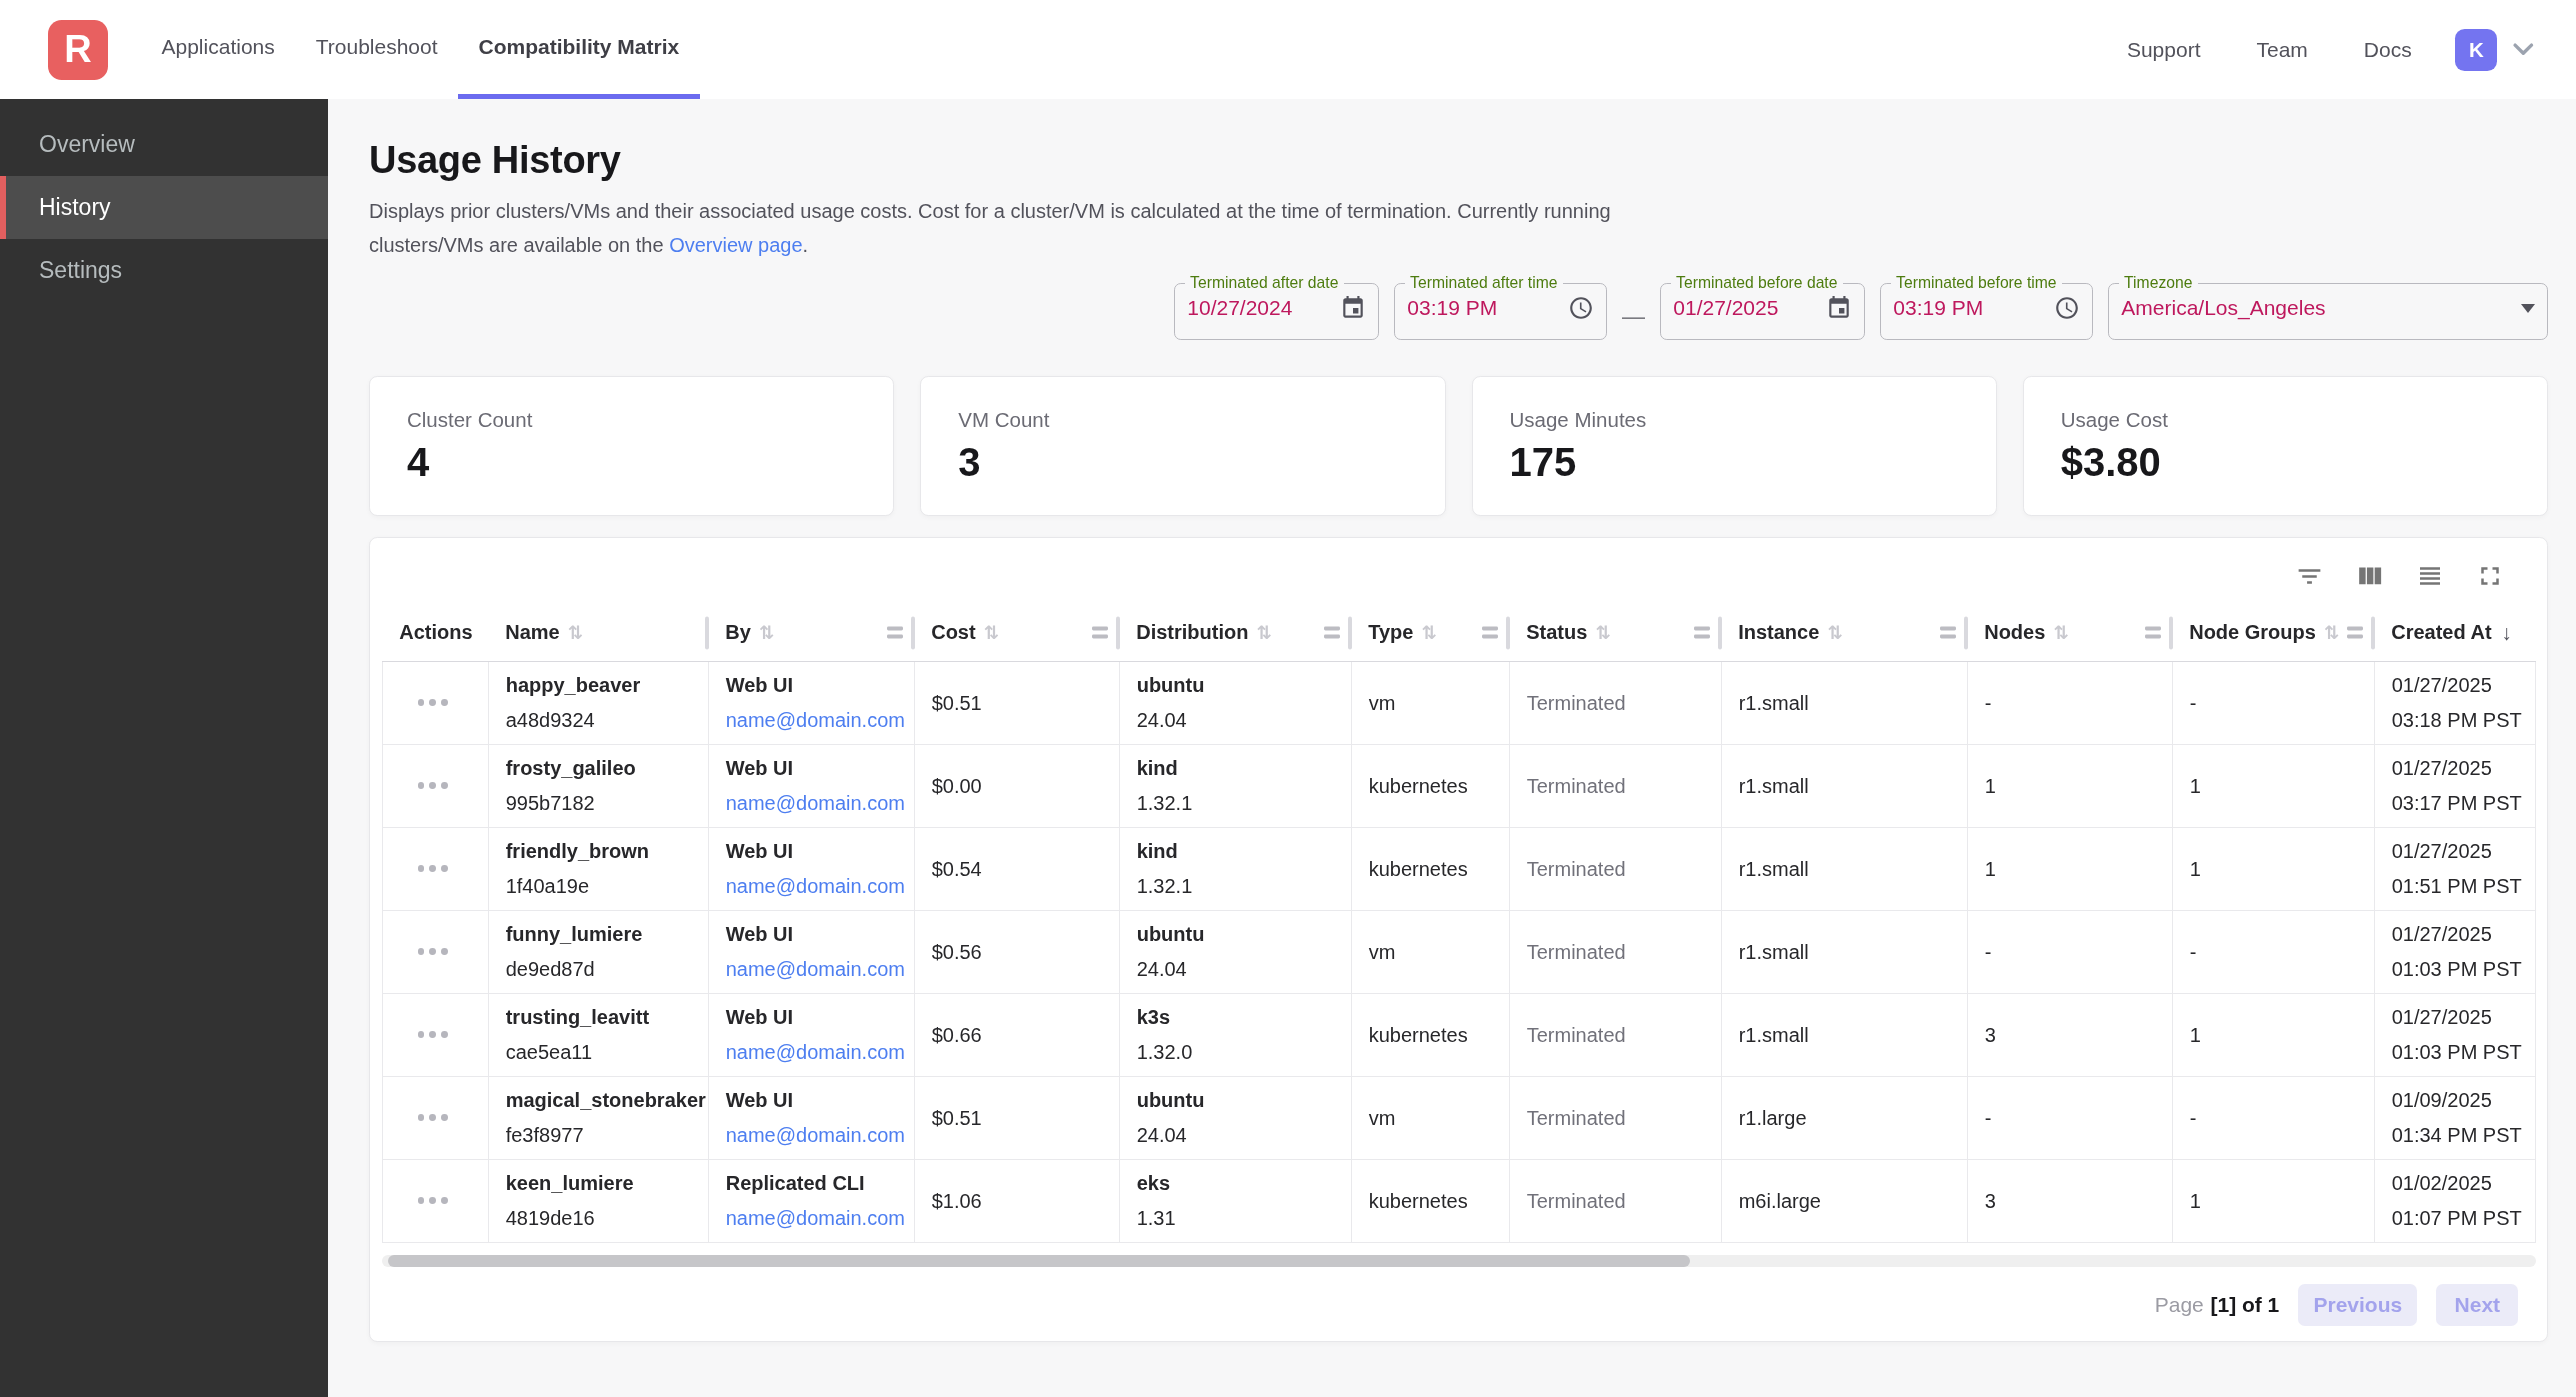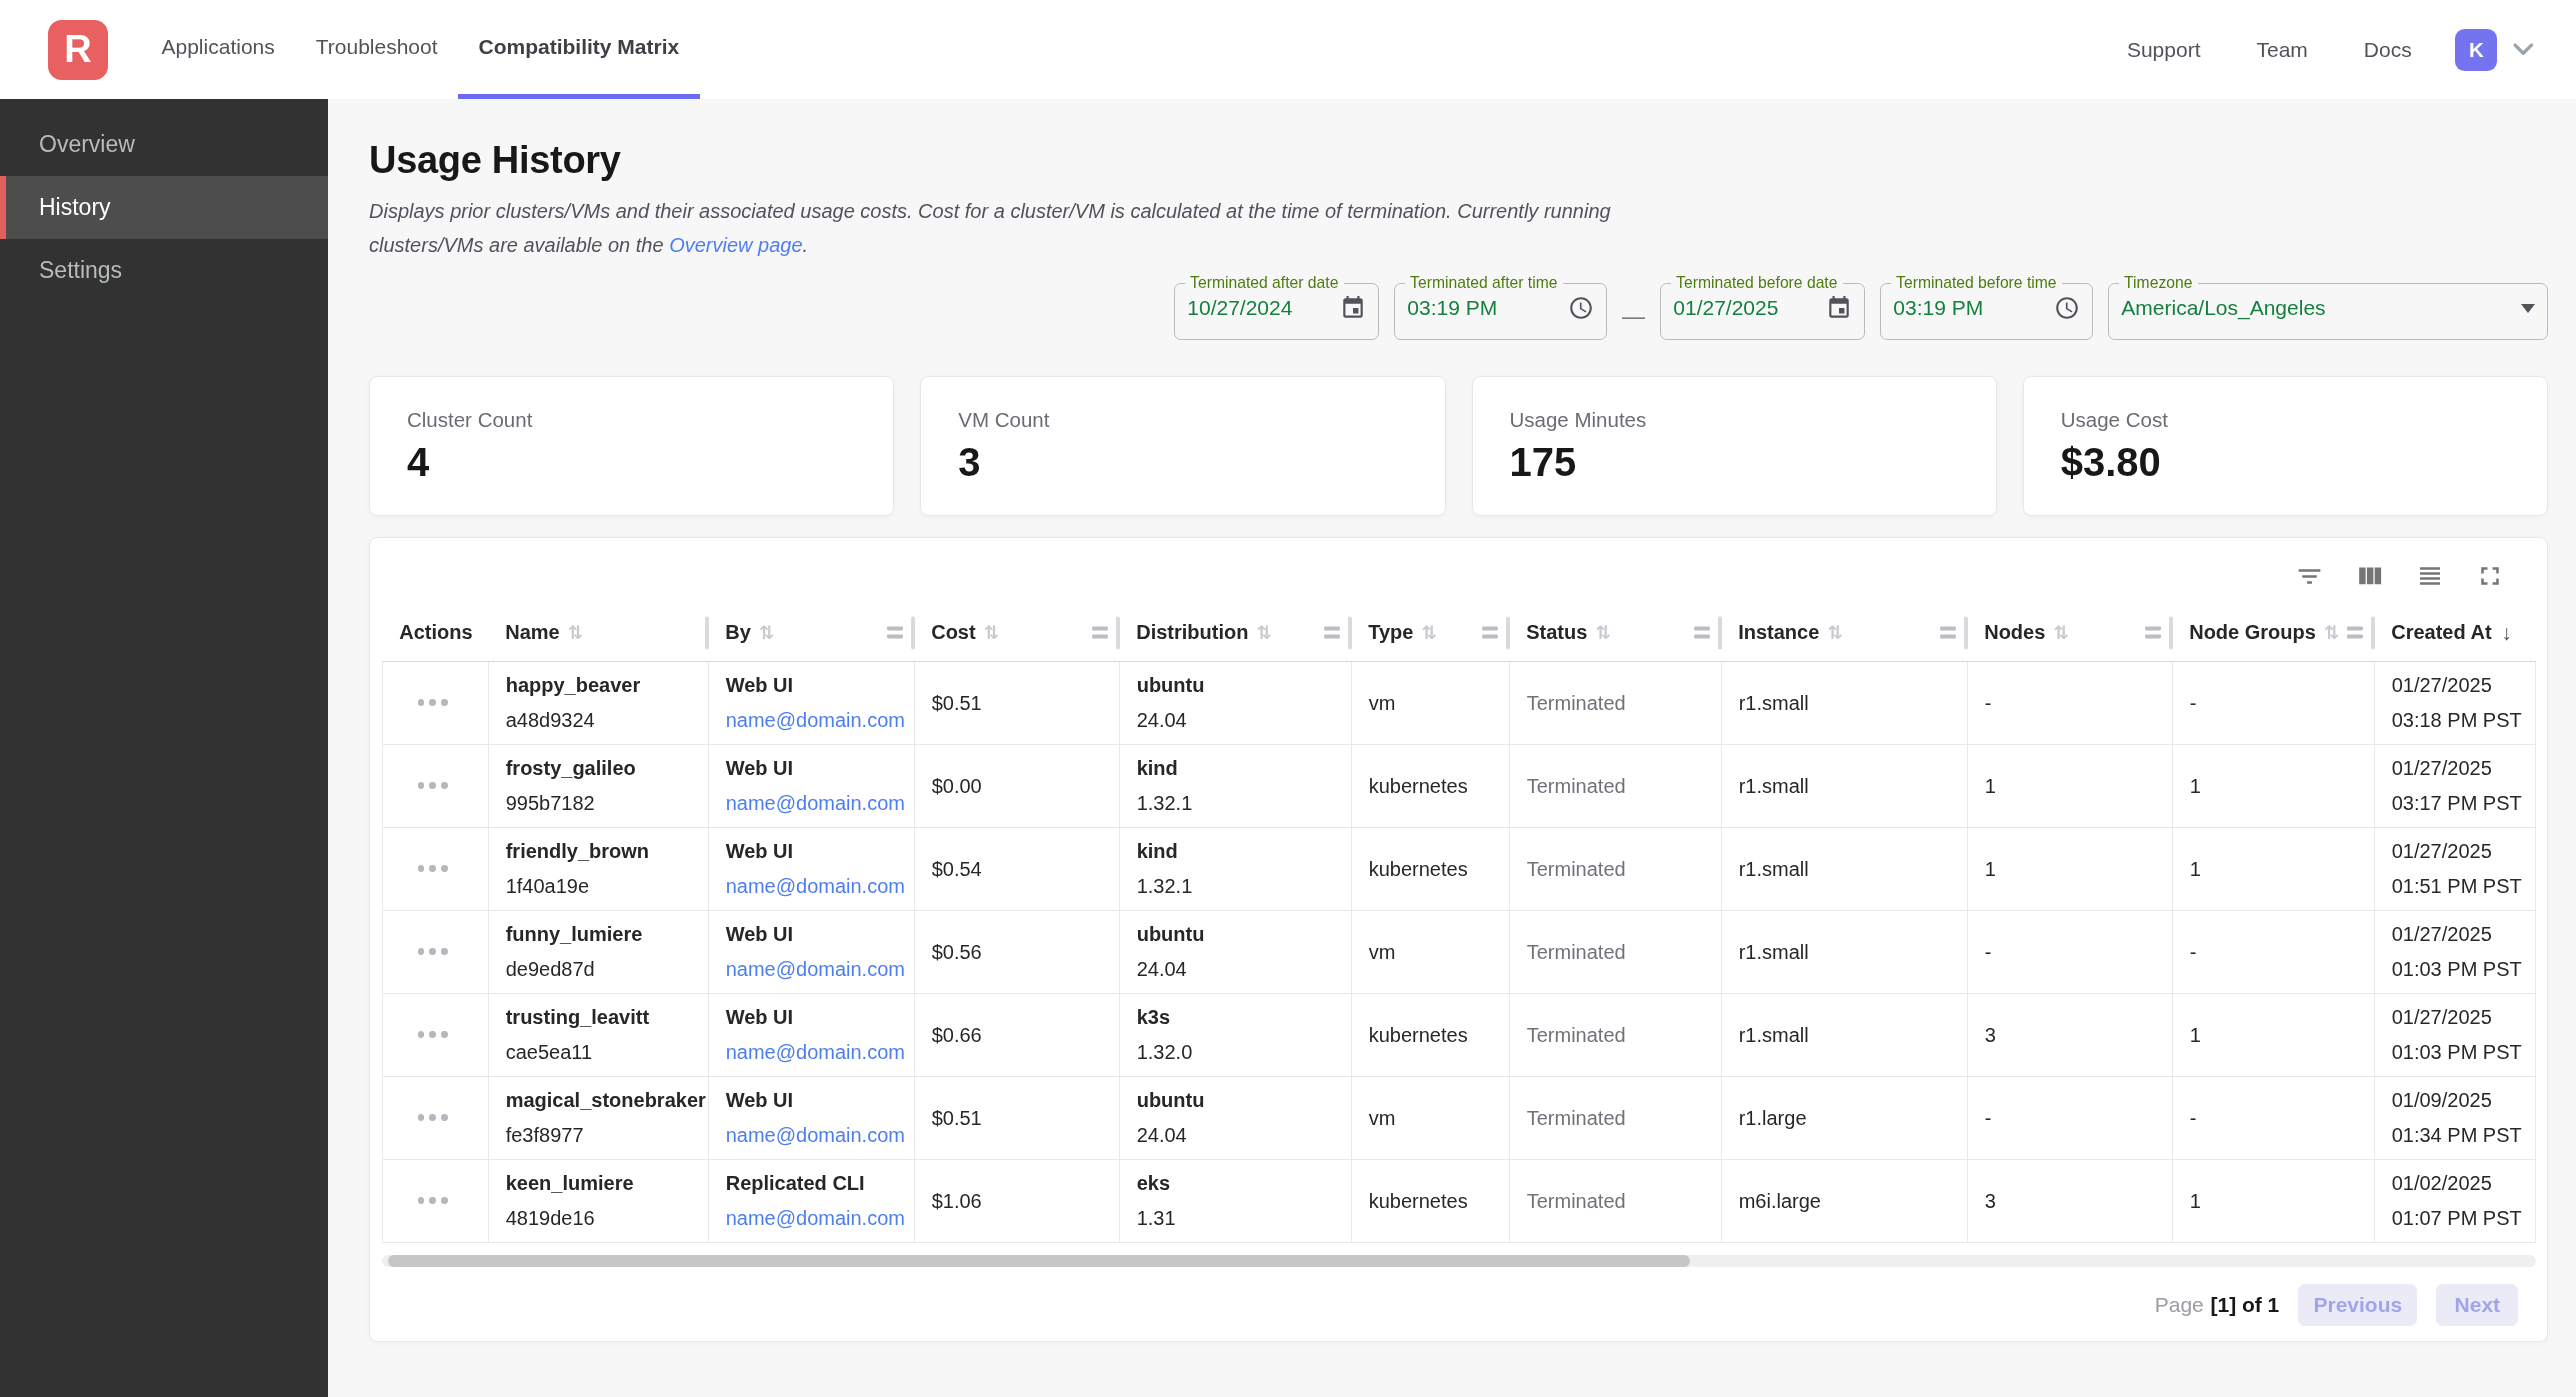--- a/index.html
+++ b/index.html
@@ -27,33 +27,33 @@
   
   .layout { display:flex; height:1298px; }
   .sidebar { width:328px; background:#323232; padding-top:13.7px; flex:none; }
   .side-item { height:63px; display:flex; align-items:center; padding-left:33px;
     font-size:23px; color:#b6bcbe; border-left:6.8px solid transparent; cursor:pointer; }
   .side-item.active { background:#4d4d4d; color:#fff; border-left-color:#e25f5f; }
 
   .main { flex:1; background:#f7f7f8; padding:0 28px 0 41px; overflow:hidden; }
   .page-title { margin-top:40px; font-size:38px; font-weight:bold; color:#18181b;
     letter-spacing:-0.3px; }
-  .desc { margin-top:12.3px; font-size:20px; color:#52525b; line-height:34px;font-style:italic; }
+  .desc { margin-top:12.3px; font-size:20px; color:#52525b; line-height:34px; }
   .desc a { color:#4d7ef0; text-decoration:none; cursor:pointer; }
 
   
   .filters { display:flex; justify-content:flex-end; align-items:flex-end; gap:15px;
     margin-top:19px; }
   fieldset.field { border:1.4px solid #b9b9bf; border-radius:6.8px; height:59px;
     padding:0 12.3px 2.7px 12.3px; display:flex; align-items:center; background:transparent; }
   fieldset.field legend { font-size:15.7px; color:#4d7c0f; padding:0 5.5px; margin-left:-2.7px;
     line-height:4.1px; }
   .field-inner { display:flex; align-items:center; justify-content:space-between;
     width:100%; margin-top:-5.5px; }
-  .field-value { font-size:21px; color:#15803d; white-space:nowrap; }
+  .field-value { font-size:21px; color:#be185d; white-space:nowrap; }
   .f-date { width:205px; } .f-time { width:213px; } .f-tz { width:440px; }
   .field-icon { display:flex; align-items:center; margin-left:11px; }
   .tri-down { width:0; height:0; border-left:7.5px solid transparent;
     border-right:7.5px solid transparent; border-top:9px solid #52525b; }
   .filter-dash { font-size:23px; color:#7a7a80; align-self:center; margin-top:12.3px; }
 
   
   .stats { display:flex; gap:26px; margin-top:36px; }
   .stat-card { flex:1; background:#fff; border:1.4px solid #e7e7ea; border-radius:8.2px;
     height:140px; padding:31px 37px; box-shadow:0 1.4px 5.5px rgba(0,0,0,0.03); }

